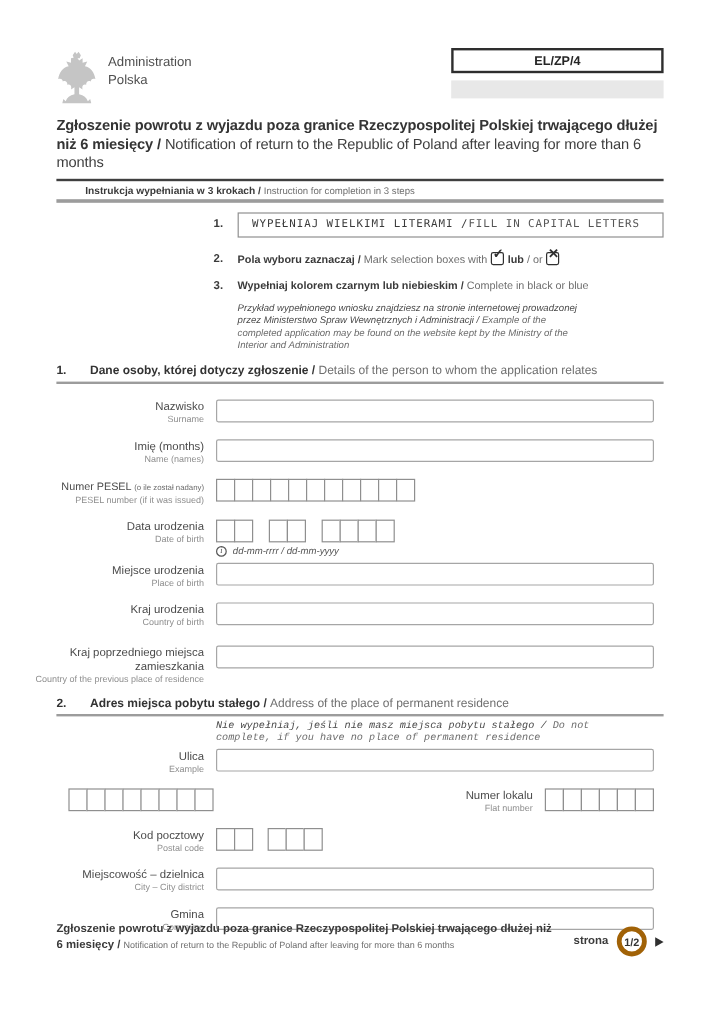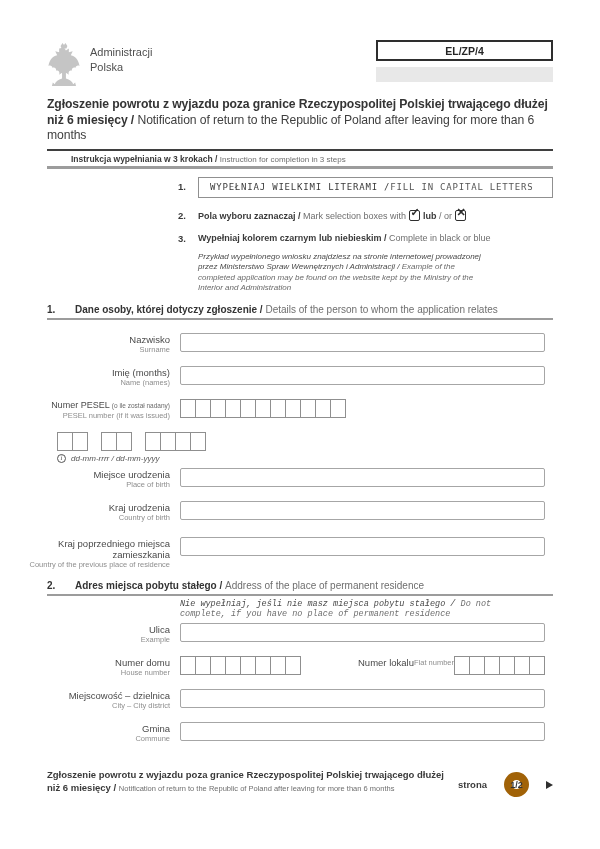--- a/index.html
+++ b/index.html
@@ -56,49 +56,49 @@
   .input { height:19px; border:1px solid #a6a6a6; border-radius:2px; background:#fff; flex:1; }
   .cells { display:flex; }
   .cell { width:16px; height:19px; border:1px solid #8f8f8f; margin-left:-1px; background:#fff; }
   .cell:first-child { margin-left:0; }
   .gap13 { width:13px; flex-shrink:0; }
   .gap12 { width:12px; flex-shrink:0; }
   .stack { display:flex; flex-direction:column; }
   .hint { display:flex; align-items:center; gap:5px; margin-top:3px; font-size:8px; font-style:italic; color:#555; }
   .info { display:inline-flex; width:9px; height:9px; border:1px solid #555; border-radius:50%; align-items:center; justify-content:center; font-size:6.5px; font-style:italic; font-family:"DejaVu Serif", serif; color:#555; flex-shrink:0; }
   .pair2 { margin-left:auto; display:flex; align-items:flex-start; }
-  .lblcol2 { display:flex; flex-direction:row; align-items:flex-end; text-align:center; padding-top:1px; }
+  .lblcol2 { display:flex; flex-direction:column; align-items:flex-end; text-align:center; margin-right:10px; padding-top:1px; }
   .row-tight { margin-bottom:5px; }
   .row-wide { margin-bottom:14px; }
   .secnote { margin-left:133px; margin-top:3px; margin-bottom:3px; width:330px; font-size:8.5px; font-style:italic; line-height:10.5px; color:#4a4a4a;font-family:Liberation Mono, monospace; }
   .secnote .en { color:#6e6e6e; }
 
   
   .footer { position:absolute; left:47px; right:47px; top:769px; display:flex; justify-content:space-between; align-items:flex-start; }
   .f-title { width:420px; font-size:9.5px; font-weight:bold; color:#3a3a3a; line-height:12.5px; }
   .f-title .en { font-weight:normal; font-size:7.5px; color:#6e6e6e; }
-  .f-page { display:flex; align-items:center; gap:17px; padding-top:3px; }
+  .f-page { display:flex; align-items:center; gap:7px; padding-top:3px; }
   .f-strona { font-size:9.5px; font-weight:600; color:#3c3c3c; }
-  .f-circle { width:25px; height:25px; border:8px solid #a16207; border-radius:50%; display:flex; align-items:center; justify-content:center; font-weight:bold; font-size:9px; color:#333; }
+  .f-circle { width:25px; height:25px; border:4px solid #a16207; border-radius:50%; display:flex; align-items:center; justify-content:center; font-weight:bold; font-size:9px; color:#333; }
   .f-arrow { width:0; height:0; border-left:7px solid #2f2f2f; border-top:4.5px solid transparent; border-bottom:4.5px solid transparent; }
 </style>
 </head>
 <body>
 
 <div class="page">
 
   <div class="hdr">
     <svg class="eagle" viewBox="0 0 34 46">
       <g fill="#c5c5c5">
         <path d="M14 5.5 L16 2.5 L17.5 4.5 L19 2.5 L21 5.5 L20 8 L15 8 Z"></path>
         <path d="M17.5 7 l2 3 3-2 v4 l4-1 -2 4 c5 1 8 5 9 11 c-2-1 -4 0 -4 2 c-2-1 -4 0 -4 3 c-2-1 -4 1 -3 4 l-3-2 v6 c4 1 6.5 3 7.5 6 l2-2 1 4 c-3 3 -6.5 4 -12.5 4 s-9.5-1 -12.5-4 l1-4 2 2 c1-3 3.5-5 7.5-6 v-6 l-3 2 c1-3 -1-5 -3-4 c0-3 -2-4 -4-3 c0-2 -2-3 -4-2 c1-6 4-10 9-11 l-2-4 4 1 v-4 z"></path>
       </g>
     </svg>
     <div class="org">
-      <div>Administracji</div>
+      <div>Administration</div>
       <div>Polska</div>
     </div>
     <div class="codewrap">
       <div class="codebox">EL/ZP/4</div>
       <div class="codegray"></div>
     </div>
   </div>
 
   <div class="title">
     <span>Zgłoszenie powrotu z wyjazdu poza granice Rzeczypospolitej Polskiej trwającego dłużej niż 6 miesięcy / </span><span class="en">Notification of return to the Republic of Poland after leaving for more than 6 months</span>
@@ -182,20 +182,24 @@
             <div class="cell"></div>
             <div class="cell"></div>
             <div class="cell"></div>
             <div class="cell"></div>
             <div class="cell"></div>
           </div>
       </div>
     </div>
 
     <div class="frow row-tight">
+      <div class="lblcol">
+        <div class="lbl-pl">Data urodzenia</div>
+        <div class="lbl-en">Date of birth</div>
+      </div>
       <div class="fldcol">
         <div class="stack">
           <div class="cells" style="display:flex">
             <span class="cells">
                 <div class="cell"></div>
                 <div class="cell"></div>
               </span>
             <span class="gap13"></span>
             <span class="cells">
                 <div class="cell"></div>
@@ -266,24 +270,20 @@
       <div class="lblcol">
         <div class="lbl-pl">Ulica</div>
         <div class="lbl-en">Example</div>
       </div>
       <div class="fldcol">
           <div class="input"></div>
         </div>
     </div>
 
     <div class="frow">
-      <div class="lblcol">
-        <div class="lbl-pl">Numer domu</div>
-        <div class="lbl-en">House number</div>
-      </div>
       <div class="fldcol">
         <div class="cells">
             <div class="cell"></div>
             <div class="cell"></div>
             <div class="cell"></div>
             <div class="cell"></div>
             <div class="cell"></div>
             <div class="cell"></div>
             <div class="cell"></div>
             <div class="cell"></div>
@@ -298,20 +298,38 @@
               <div class="cell"></div>
               <div class="cell"></div>
               <div class="cell"></div>
               <div class="cell"></div>
               <div class="cell"></div>
             </div>
         </div>
       </div>
     </div>
 
+    <div class="frow">
+      <div class="lblcol">
+        <div class="lbl-pl">Kod pocztowy</div>
+        <div class="lbl-en">Postal code</div>
+      </div>
+      <div class="fldcol">
+        <div class="cells">
+            <div class="cell"></div>
+            <div class="cell"></div>
+          </div>
+        <span class="gap12"></span>
+        <div class="cells">
+            <div class="cell"></div>
+            <div class="cell"></div>
+            <div class="cell"></div>
+          </div>
+      </div>
+    </div>
 
     <div class="frow">
       <div class="lblcol">
         <div class="lbl-pl">Miejscowość – dzielnica</div>
         <div class="lbl-en">City – City district</div>
       </div>
       <div class="fldcol">
           <div class="input"></div>
         </div>
     </div>

